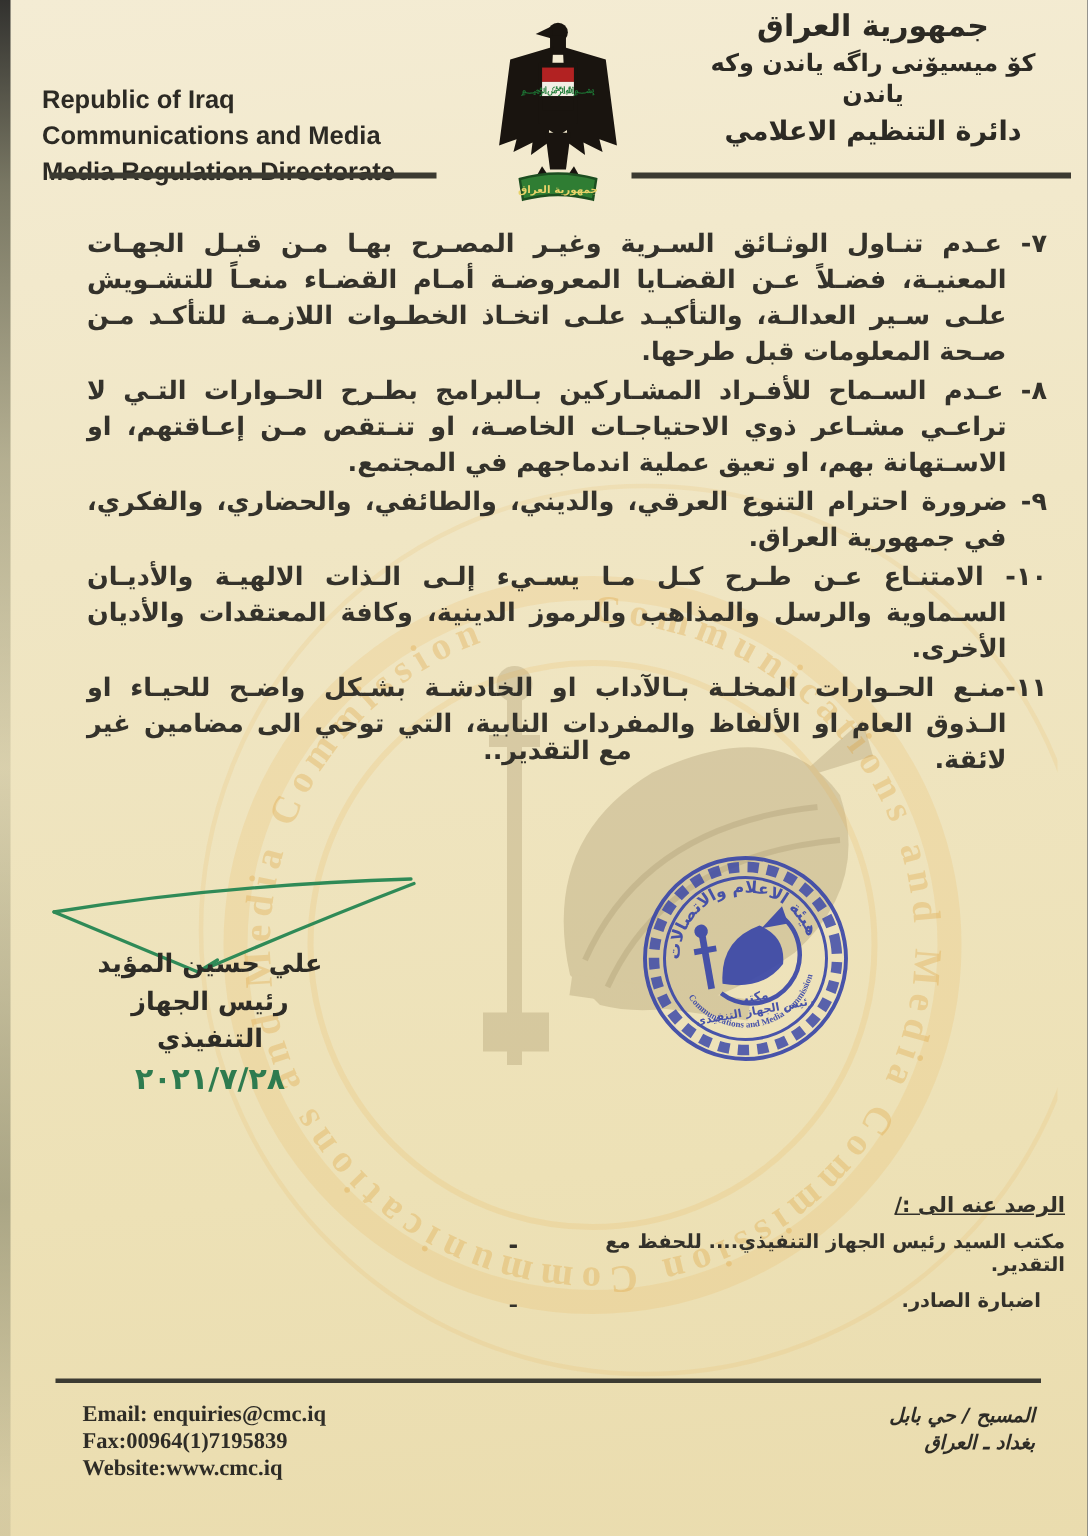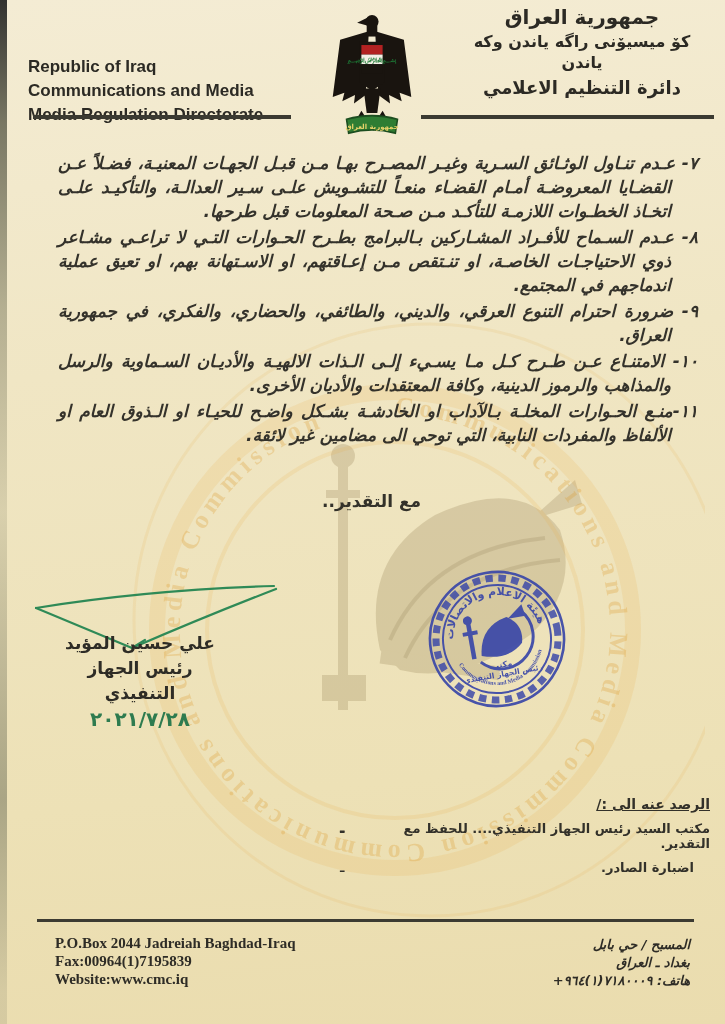--- a/index.html
+++ b/index.html
@@ -23,21 +23,21 @@
   .hdr-ar .l1{font-size:20px;line-height:27px;}
   .hdr-ar .l2{font-size:19px;line-height:27px;}
   .hdr-ar .l3{font-size:16px;line-height:21px;}
   .hdr-ar .l4{font-size:18px;line-height:29px;}
   .rule{position:absolute;height:4px;background:#3b3a31;z-index:2;}
   .rule-left{left:33px;top:115px;width:258px;}
   .rule-right{left:421px;top:115px;width:293px;}
   .emblem{position:absolute;left:318px;top:10px;width:108px;height:138px;z-index:2;}
   
   .body-text{position:absolute;left:58px;top:151px;width:640px;direction:rtl;z-index:2;
-    font-size:17px;line-height:24px;font-weight:700;text-align:justify;color:#34322b;font-style:italic;}
+    font-size:17px;line-height:24px;font-weight:700;text-align:justify;color:#34322b;}
   .body-item{margin:0 0 2px 0;padding-right:27px;text-indent:-27px;}
   .closing{position:absolute;left:322px;top:491px;direction:rtl;font-size:17px;font-weight:700;z-index:2;}
   
   .sig-swoosh{position:absolute;left:26px;top:576px;z-index:3;}
   .sig-block{position:absolute;left:36px;top:631px;width:156px;text-align:center;direction:rtl;z-index:3;
     font-weight:700;color:#2e2c26;margin-left:26px;}
   .sig-name{font-size:17px;line-height:25px;}
   .sig-title{font-size:17px;line-height:25px;}
   .sig-date{font-size:20px;line-height:27px;color:#2e7b4f;letter-spacing:2px;}
   
@@ -198,24 +198,23 @@
     </div>
     <div class="cc-item">
       <span class="cc-dash">ـ</span>
     </div>
     <div class="cc-note">اضبارة الصادر.</div>
   </div>
 
   <div class="divider"></div>
 
   <div class="ftr-en">
-    <div>P.O.Box 2044 Jadreiah Baghdad-Iraq</div>
+    <div>Email: enquiries@cmc.iq</div>
     <div>Fax:00964(1)7195839</div>
     <div>Website:www.cmc.iq</div>
   </div>
 
   <div class="ftr-ar">
     <div>المسبح / حي بابل</div>
     <div>بغداد ـ العراق</div>
-    <div>هاتف: ٧١٨٠٠٠٩(١)٩٦٤+</div>
   </div>
 
 </div>
 
 </body></html>

